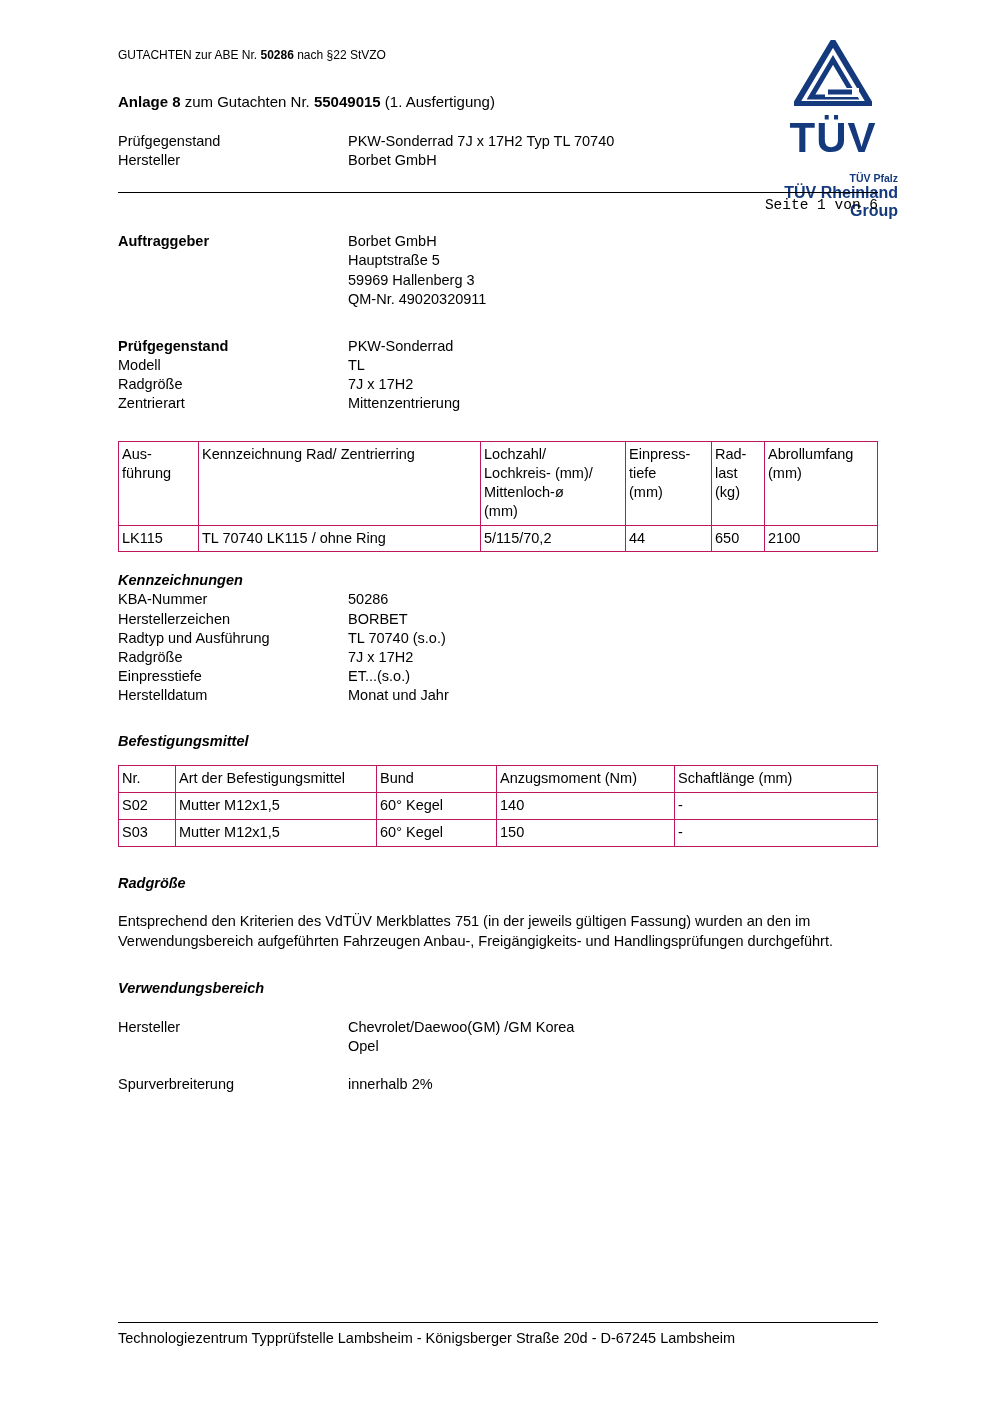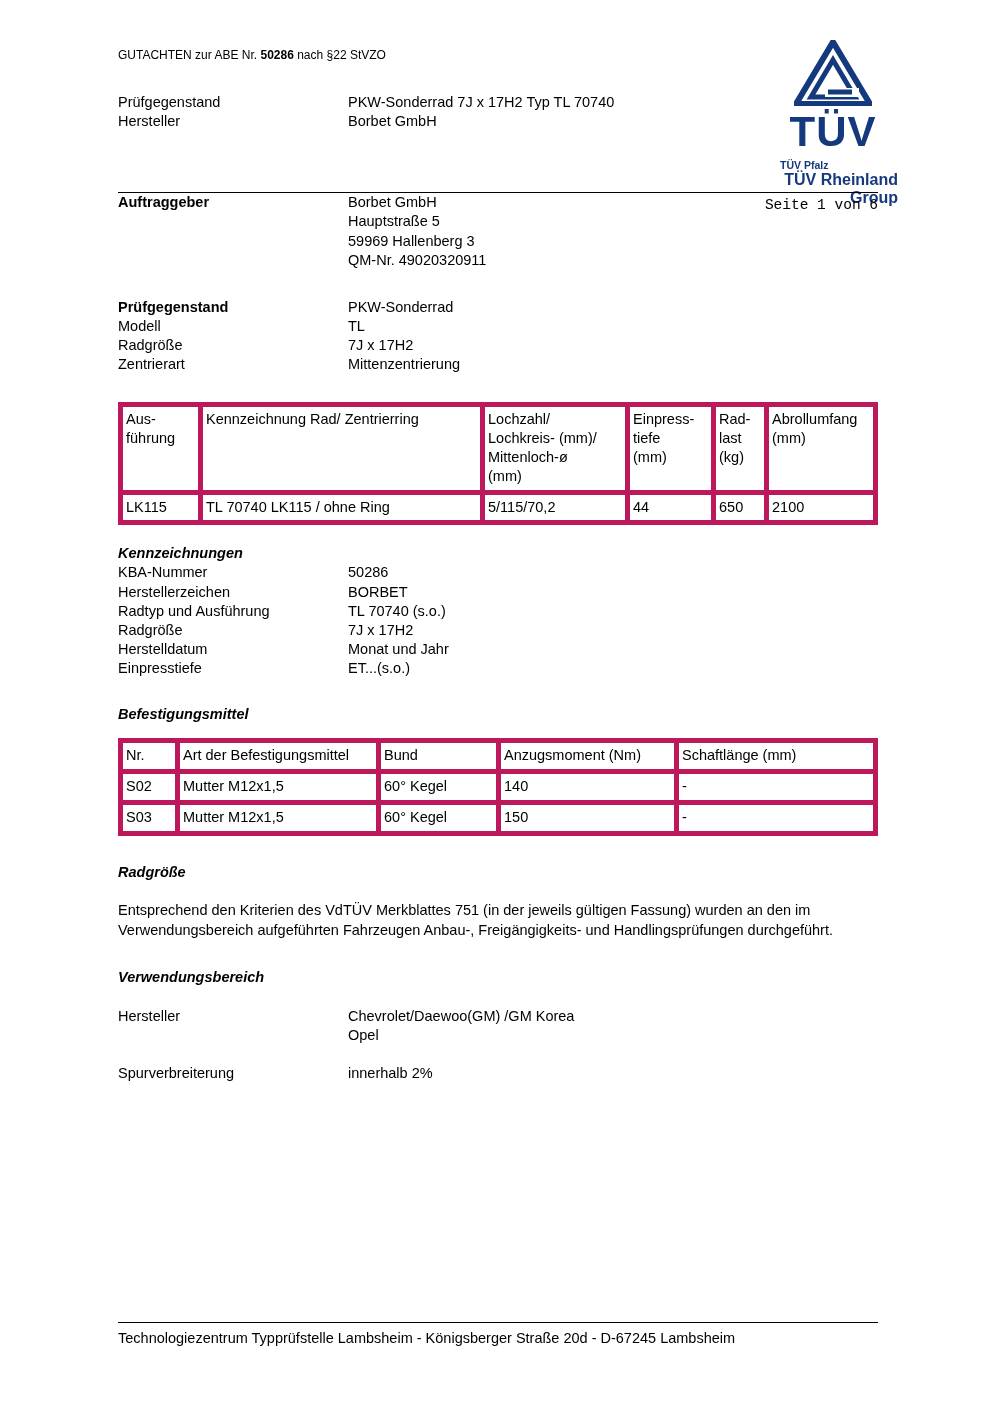--- a/index.html
+++ b/index.html
@@ -50,30 +50,30 @@
     text-align: center;
   }
   .logo-tri { display: block; margin: 0 auto; }
   .logo-text {
     font-family: "Liberation Sans", sans-serif;
     font-weight: bold;
     font-size: 42px;
     letter-spacing: 1px;
     color: #14397d;
     line-height: 0.95;
-    margin-top: 6px;
+    margin-top: 12px;
   }
   .logo-sub1 {
     font-size: 10.5px;
     font-weight: bold;
     color: #14397d;
-    text-align: left;
+    text-align: right;
     padding-left: 12px;
     line-height: 1.15;
-    margin-top: 7px;
+    margin-top: 14px;
   }
   .logo-sub2 {
     font-size: 16px;
     font-weight: bold;
     color: #14397d;
     text-align: right;
     padding-left: 12px;
     line-height: 1.15;
   }
 
@@ -98,21 +98,21 @@
   .spacer-20 { height: 20px; }
   .spacer-28 { height: 28px; }
 
   
   table.doc {
     border-collapse: collapse;
     width: 760px;
     font-size: 14.5px;
   }
   table.doc th, table.doc td {
-    border: 5px solid #be185d;
+    border: 1px solid #be185d;
     padding: 3px 5px 4px 3px;
     vertical-align: top;
     text-align: left;
     font-weight: normal;
     line-height: 1.3;
     white-space: pre-line;
   }
 
   .para { line-height: 1.42; }
 
@@ -146,20 +146,21 @@
     </svg>
     <div class="logo-text">TÜV</div>
     <div class="logo-sub1">TÜV Pfalz</div>
     <div class="logo-sub2">TÜV Rheinland Group</div>
   </div>
 
   <div class="content">
 
     <div class="hdr-line1"><span>GUTACHTEN zur ABE Nr. </span><span class="bold">50286</span><span> nach §22 StVZO</span></div>
 
+    <div class="hdr-line2"><span class="bold">Anlage 8</span><span> zum Gutachten Nr. </span><span class="bold">55049015</span><span> (1. Ausfertigung)</span></div>
 
     <div class="kv-block">
       <div class="kv-row">
         <div class="kv-label">Prüfgegenstand</div>
         <div class="kv-val">PKW-Sonderrad 7J x 17H2 Typ TL 70740</div>
       </div>
       <div class="kv-row">
         <div class="kv-label">Hersteller</div>
         <div class="kv-val">Borbet GmbH</div>
       </div>
@@ -246,26 +247,26 @@
       </div>
       <div class="kv-row">
         <div class="kv-label">Radtyp und Ausführung</div>
         <div class="kv-val">TL 70740 (s.o.)</div>
       </div>
       <div class="kv-row">
         <div class="kv-label">Radgröße</div>
         <div class="kv-val">7J x 17H2</div>
       </div>
       <div class="kv-row">
+        <div class="kv-label">Einpresstiefe</div>
+        <div class="kv-val">ET...(s.o.)</div>
+      </div>
+      <div class="kv-row">
         <div class="kv-label">Herstelldatum</div>
         <div class="kv-val">Monat und Jahr</div>
-      </div>
-      <div class="kv-row">
-        <div class="kv-label">Einpresstiefe</div>
-        <div class="kv-val">ET...(s.o.)</div>
       </div>
     </div>
 
     <div class="spacer-28"></div>
 
     <div class="sec-title">Befestigungsmittel</div>
     <div style="height:14px"></div>
     <table class="doc">
       <thead>
         <tr>

